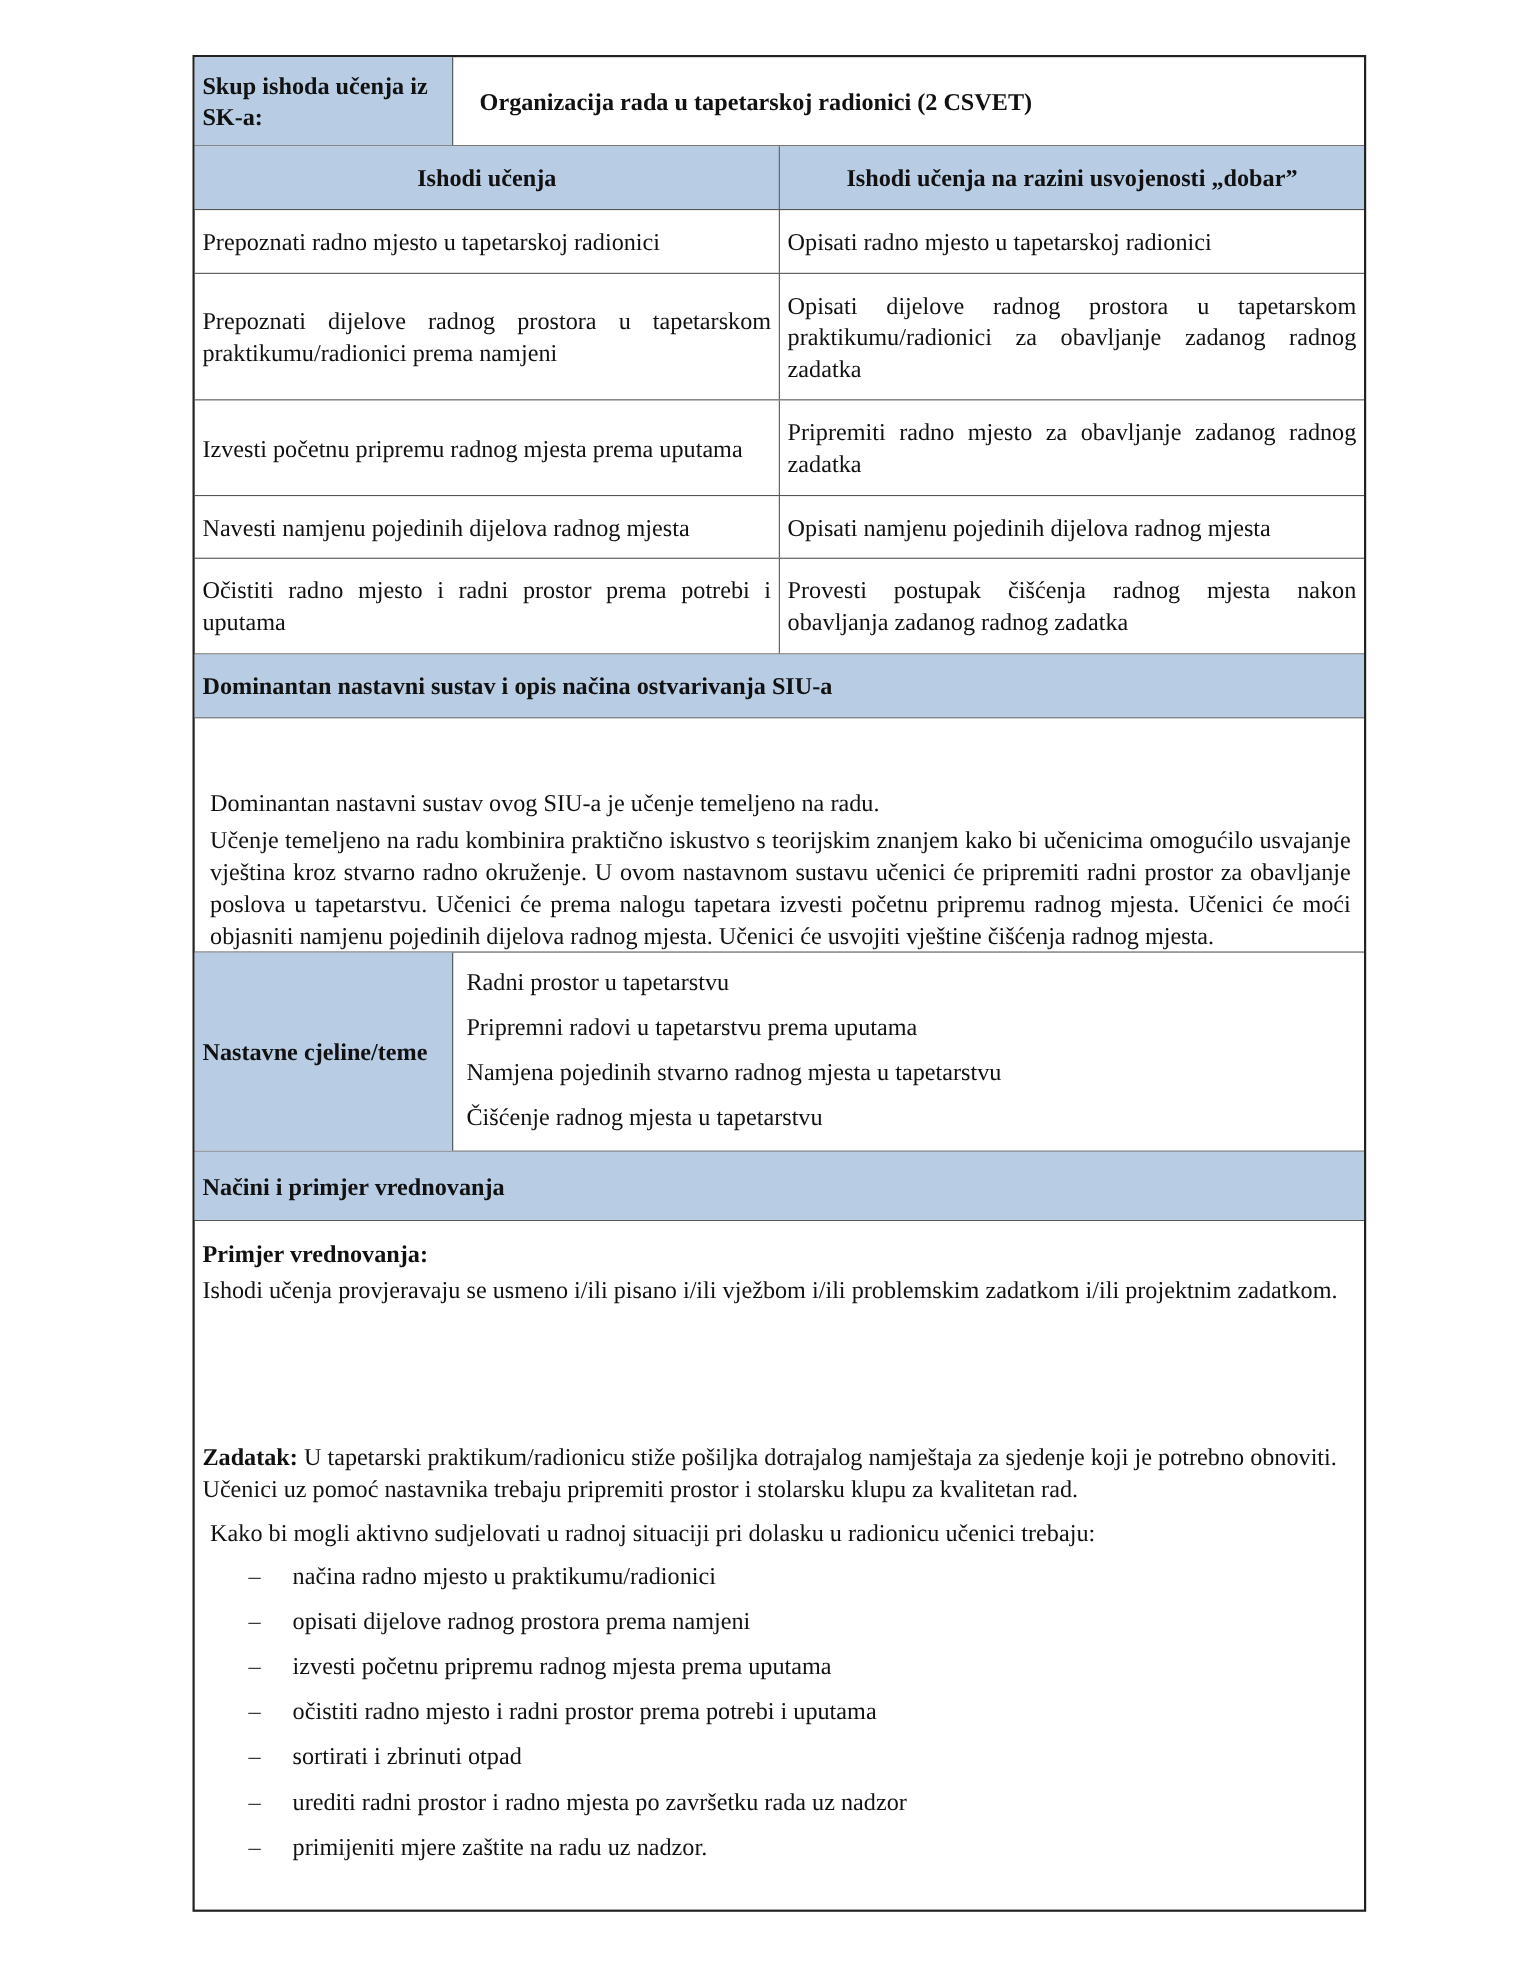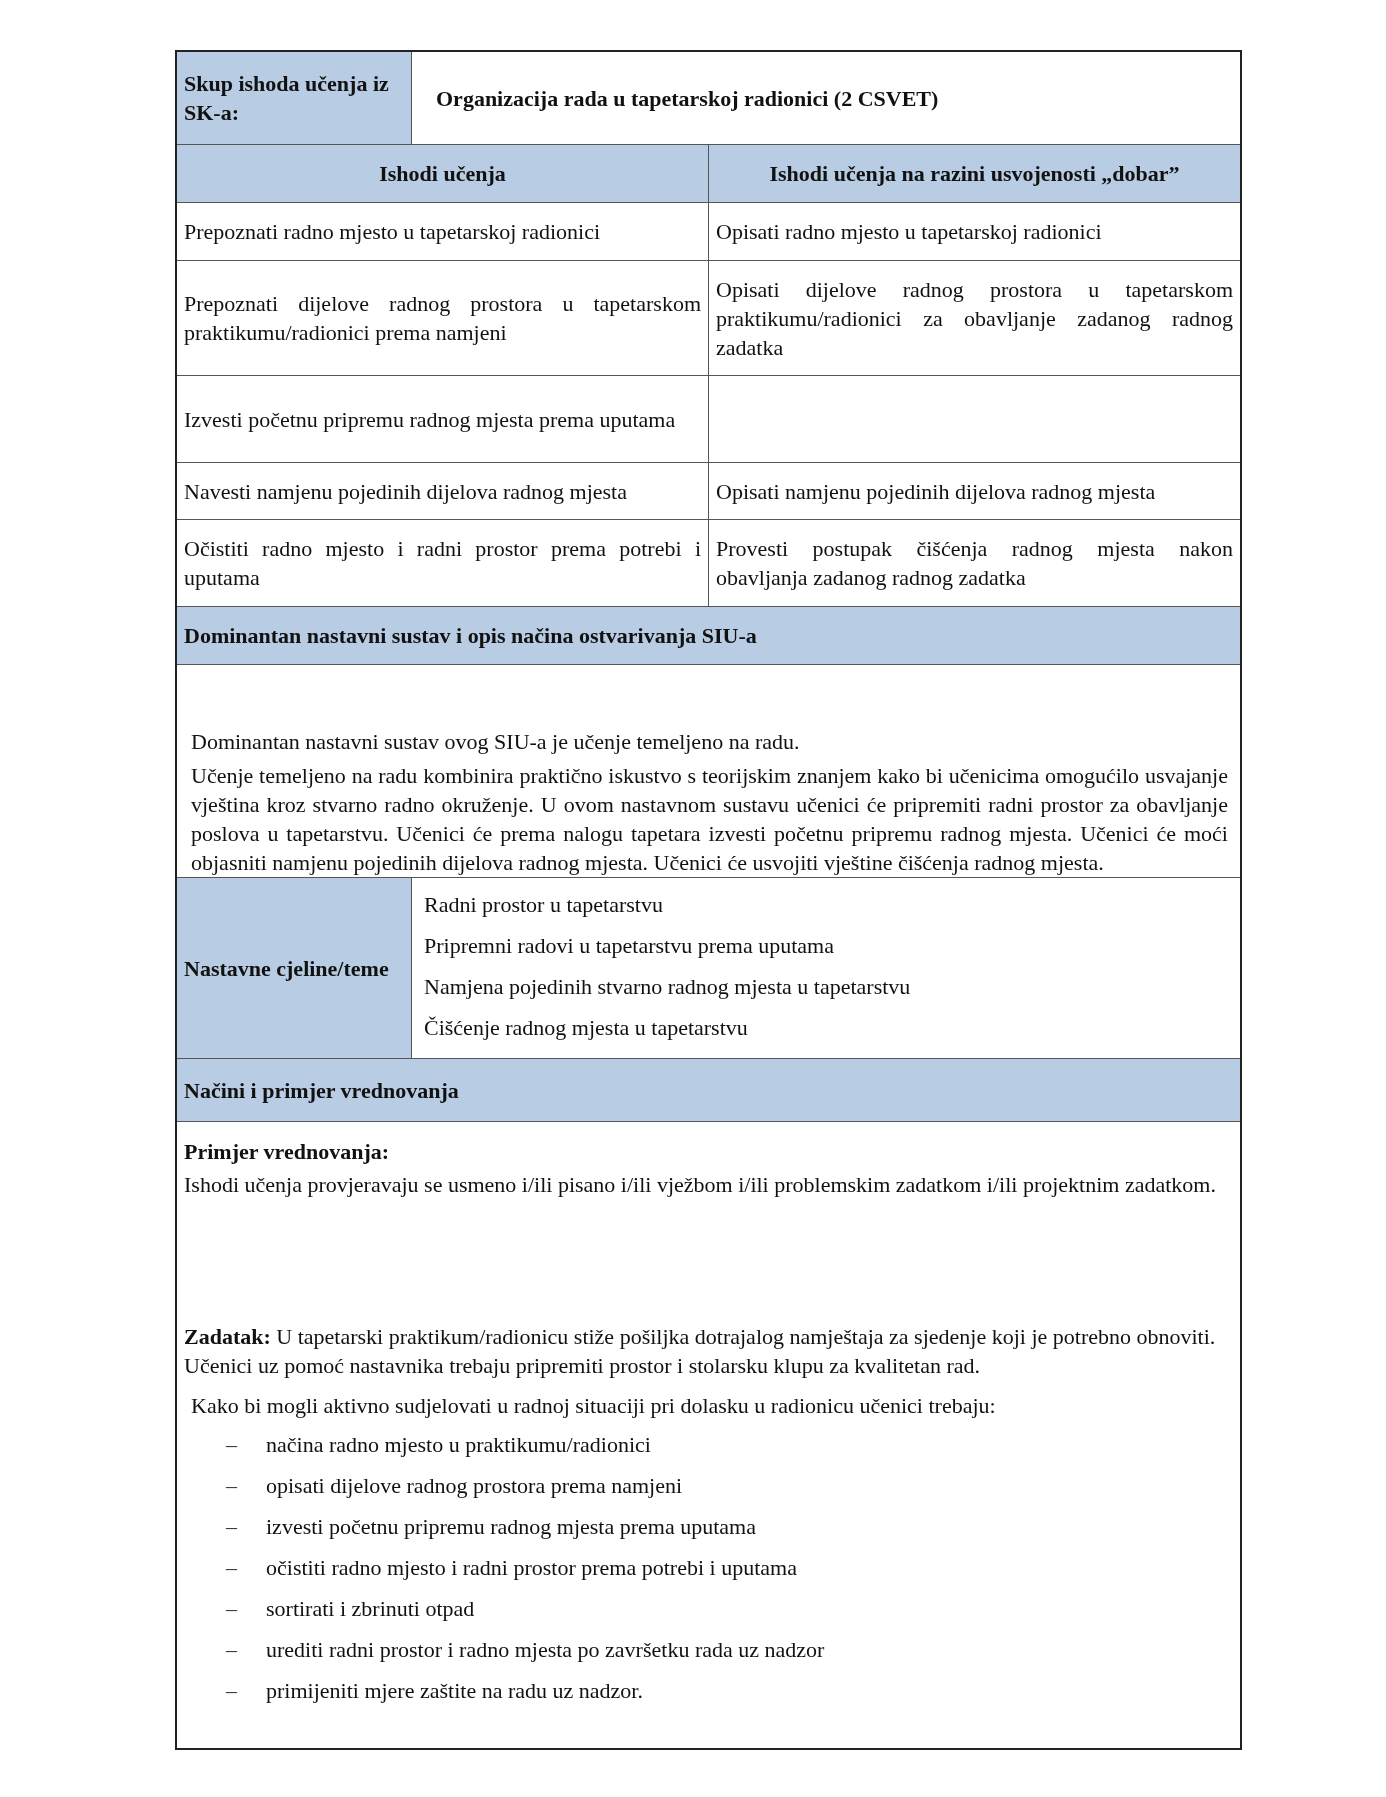--- a/index.html
+++ b/index.html
@@ -22,21 +22,21 @@
   .list { list-style:none; margin:0; padding:0; }
   .list li { display:flex; height:41px; align-items:center; }
   .dash { width:40px; padding-left:42px; color:#333; }
   .topics p { margin:0; height:41px; display:flex; align-items:center; }
 </style>
 </head>
 <body>
 
 <div class="tbl">
 
-  <div class="row" style="height:93px;justify-content:center;">
+  <div class="row" style="height:81px;justify-content:center;">
     <div class="cell blue bold vdiv c-left">Skup ishoda učenja iz SK-a:</div>
     <div class="cell bold c-right" style="padding-left:24px;">Organizacija rada u tapetarskoj radionici (2 CSVET)</div>
   </div>
 
   <div class="row" style="height:58px;">
     <div class="cell blue bold vdiv half-l center">Ishodi učenja</div>
     <div class="cell blue bold half-r center">Ishodi učenja na razini usvojenosti „dobar”</div>
   </div>
 
   <div class="row" style="height:58px;">
@@ -47,20 +47,23 @@
     <div class="cell vdiv half-l">
         <span class="block just">Prepoznati dijelove radnog prostora u tapetarskom praktikumu/radionici prema namjeni</span>
       </div>
     <div class="cell half-r">
         <span class="block just">Opisati dijelove radnog prostora u tapetarskom praktikumu/radionici za obavljanje zadanog radnog zadatka</span>
       </div>
   </div>
   <div class="row" style="height:87px;">
     <div class="cell vdiv half-l">
         <span class="block just">Izvesti početnu pripremu radnog mjesta prema uputama</span>
+      </div>
+    <div class="cell half-r">
+        <span class="block just">Pripremiti radno mjesto za obavljanje zadanog radnog zadatka</span>
       </div>
   </div>
   <div class="row" style="height:57px;">
     <div class="cell vdiv half-l">
         <span class="block just">Navesti namjenu pojedinih dijelova radnog mjesta</span>
       </div>
     <div class="cell half-r">
         <span class="block just">Opisati namjenu pojedinih dijelova radnog mjesta</span>
       </div>
   </div>

